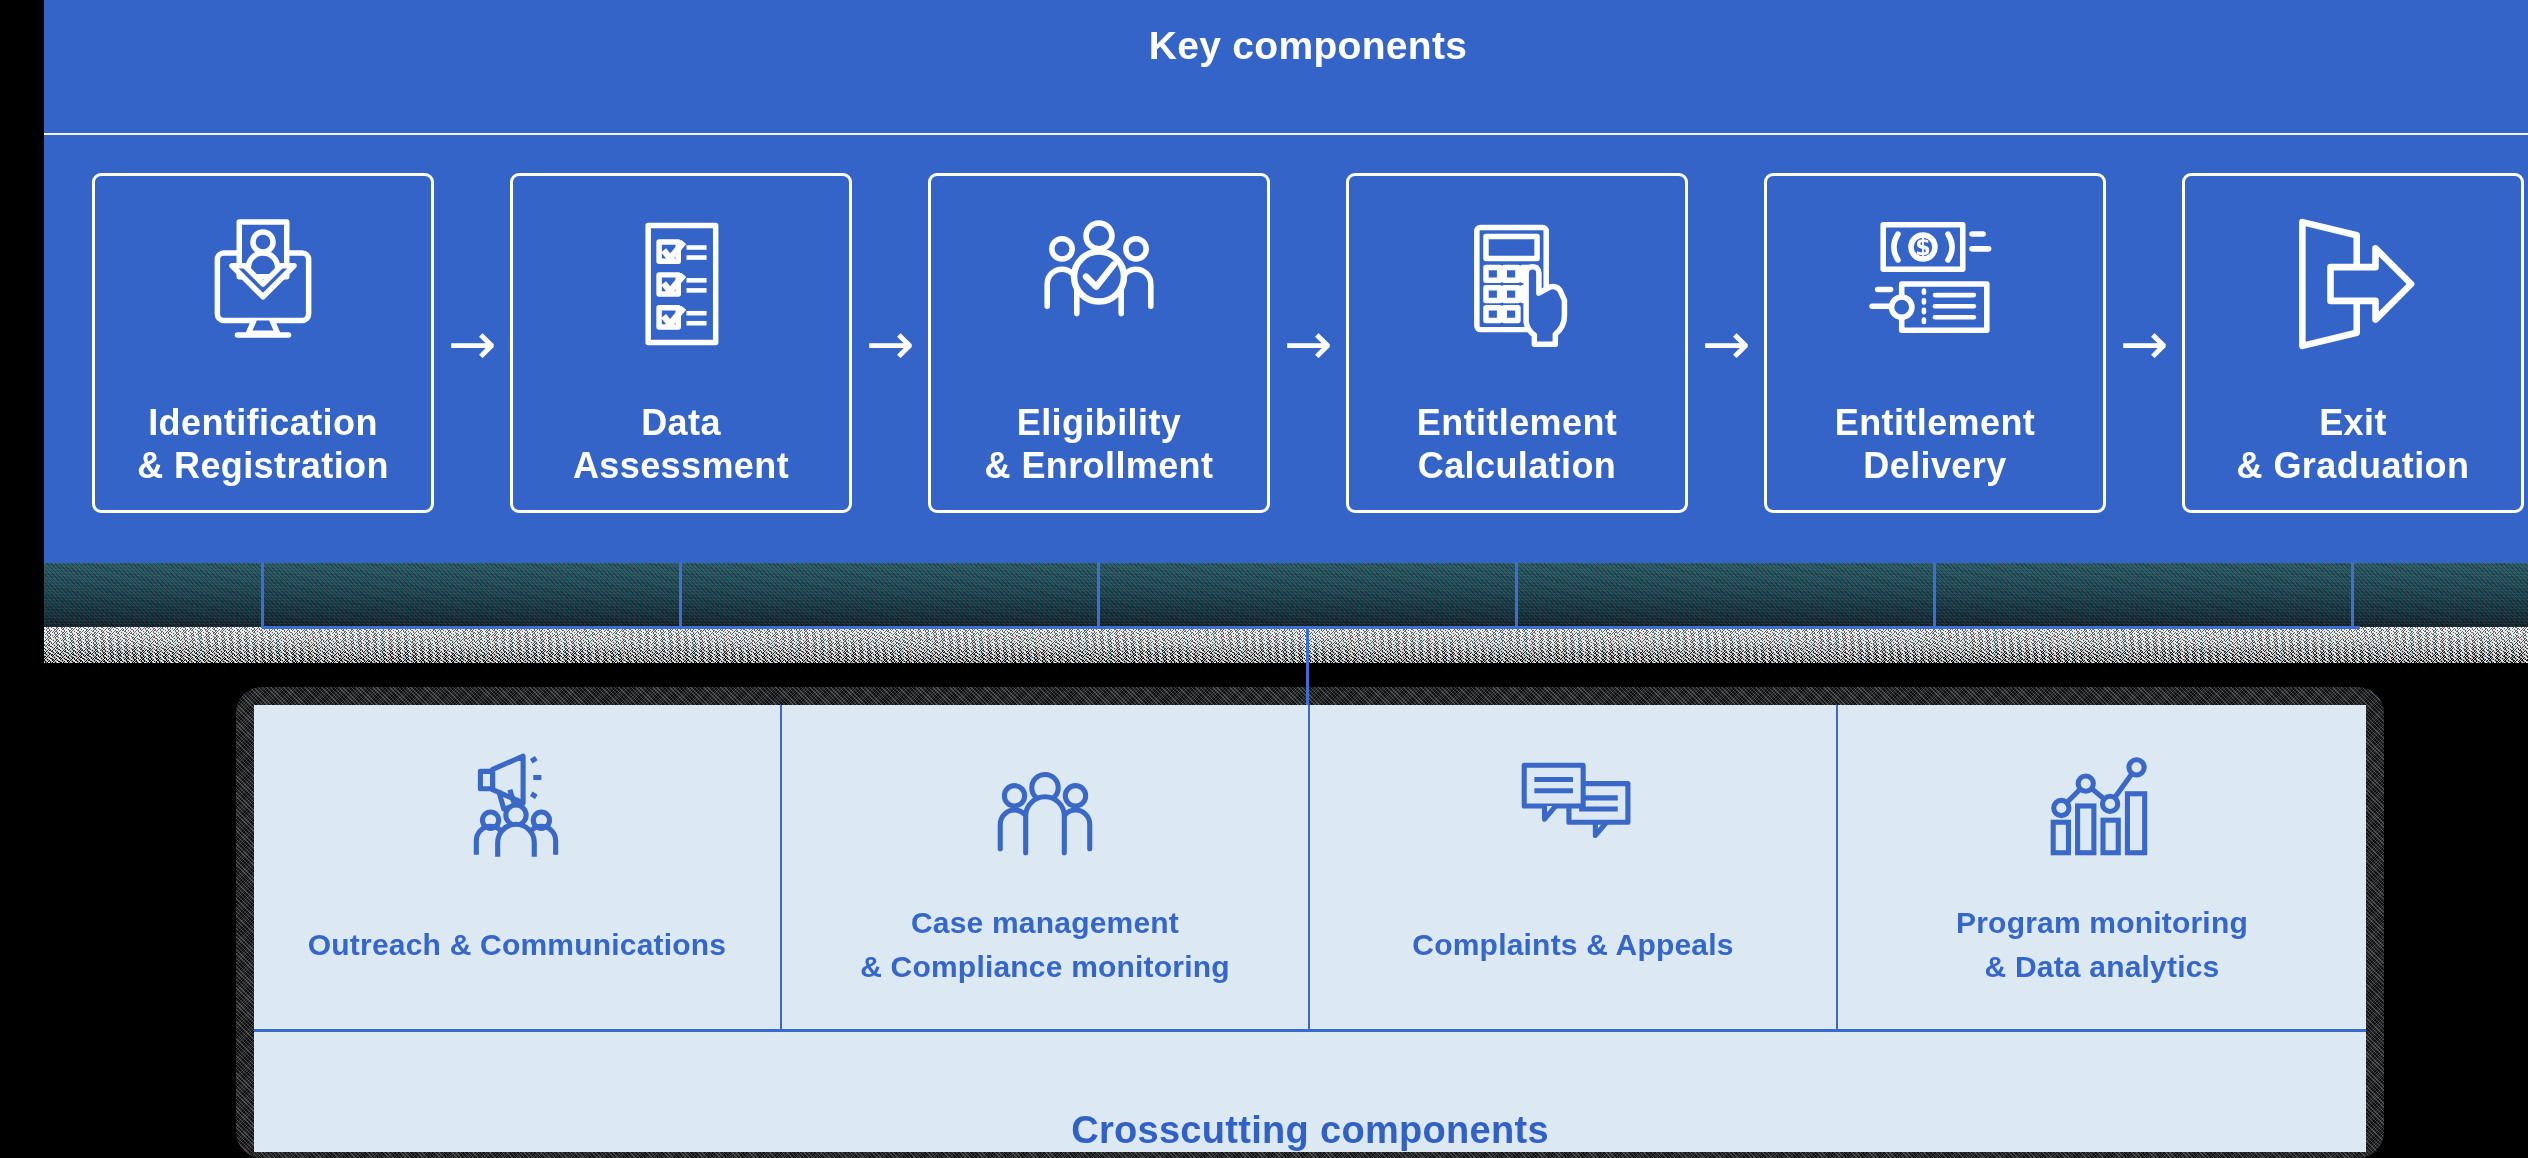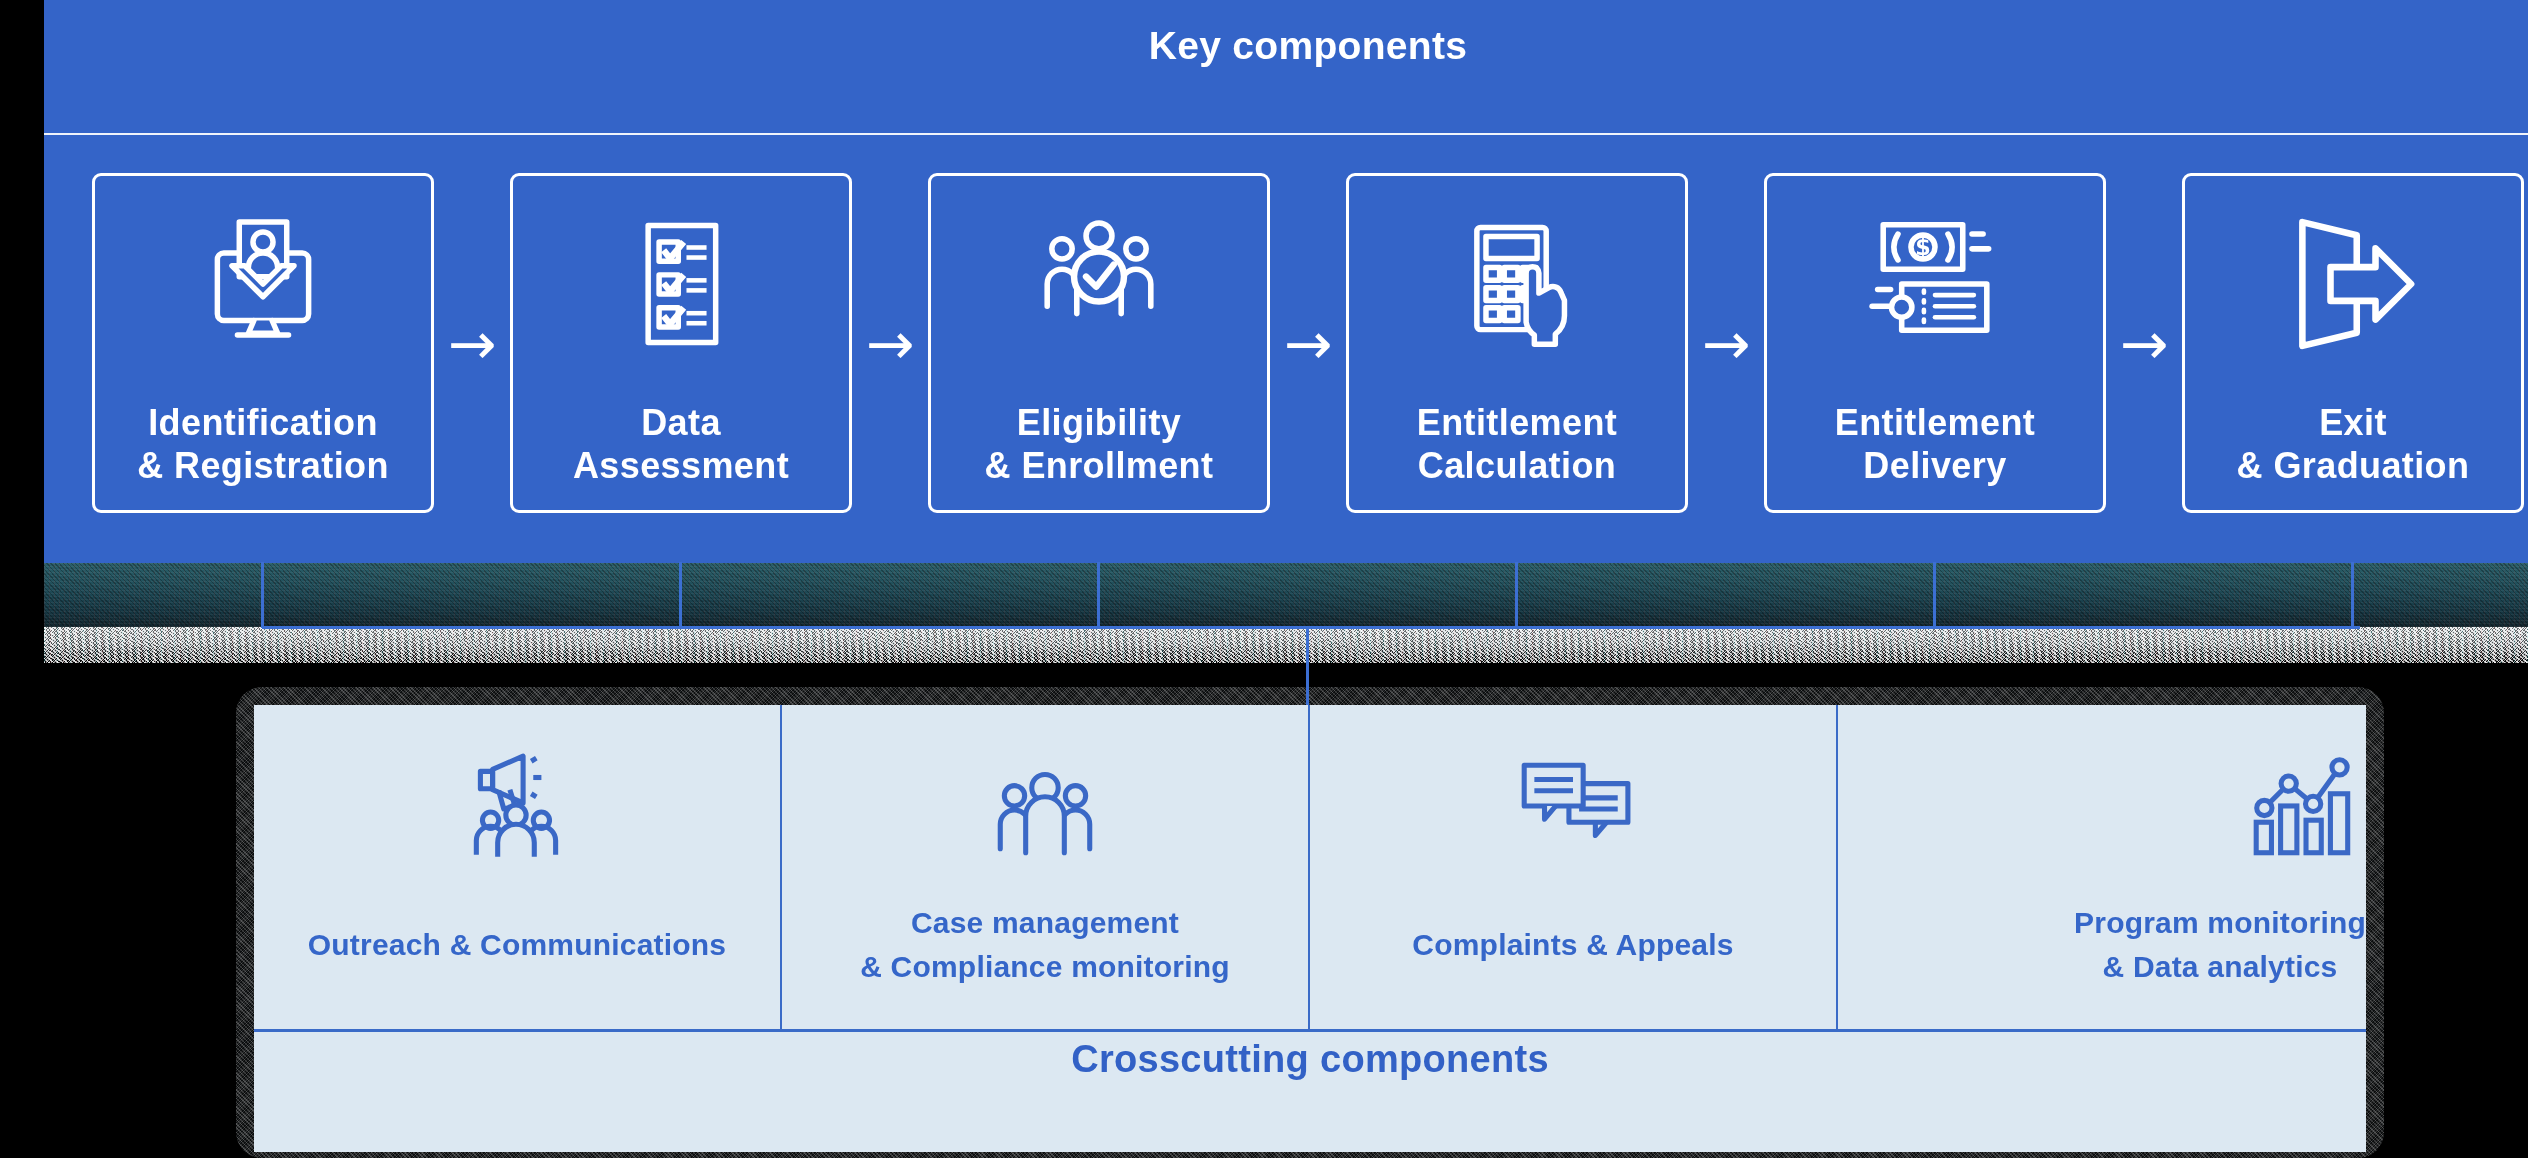--- a/index.html
+++ b/index.html
@@ -49,26 +49,26 @@
     background:
       repeating-linear-gradient(45deg, rgba(255,255,255,.20) 0 1px, transparent 1px 3px),
       repeating-linear-gradient(-45deg, rgba(255,255,255,.13) 0 1px, transparent 1px 2px),
       #0B0D0E;}
   .panel{position:absolute;left:210px;top:705px;width:2112px;height:447px;background:#DCE8F2;
          z-index:4;display:flex;flex-direction:column;}
   .cc-grid{display:grid;grid-template-columns:1fr 1fr 1fr 1fr;height:327px;
            border-bottom:3px solid #3A6BC8;box-sizing:border-box;}
   .cc-cell{display:flex;flex-direction:column;align-items:center;
            border-right:2px solid #3A6BC8;box-sizing:border-box;}
-  .cc-cell.last{border-right:none;align-items:flex-end;}
+  .cc-cell.last{border-right:none;}
   .cc-icon{margin-top:30px;height:146px;display:flex;align-items:center;justify-content:center;}
   .cc-label{margin-top:16px;height:96px;display:flex;align-items:center;justify-content:center;
             color:#3566C9;font-size:30px;font-weight:600;line-height:44px;text-align:center;
             white-space:pre-line;letter-spacing:.2px;}
-  .cc-footer{flex:1;display:flex;align-items:flex-start;justify-content:center;padding-top:6px;}
+  .cc-footer{flex:1;display:flex;align-items:flex-end;justify-content:center;padding-top:6px;}
   .cc-title{color:#3261C6;font-size:38px;font-weight:700;letter-spacing:.3px;}
 </style>
 </head>
 <body>
 
 <div class="page">
 
   <div class="band-blue">
     <div class="band-title">Key components</div>
     <div class="title-divider"></div>

